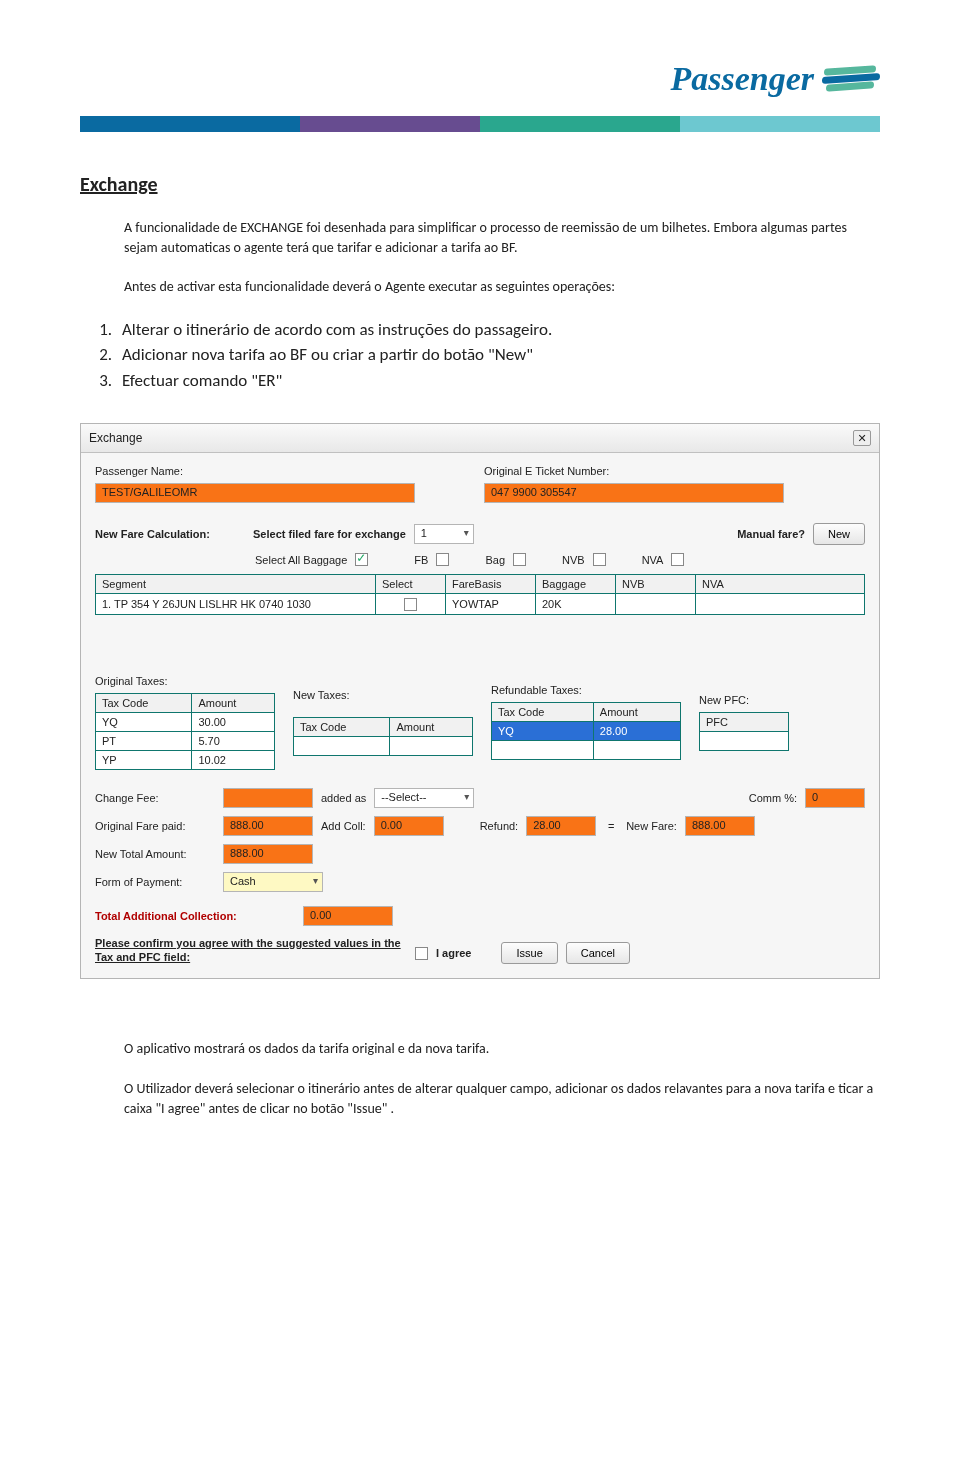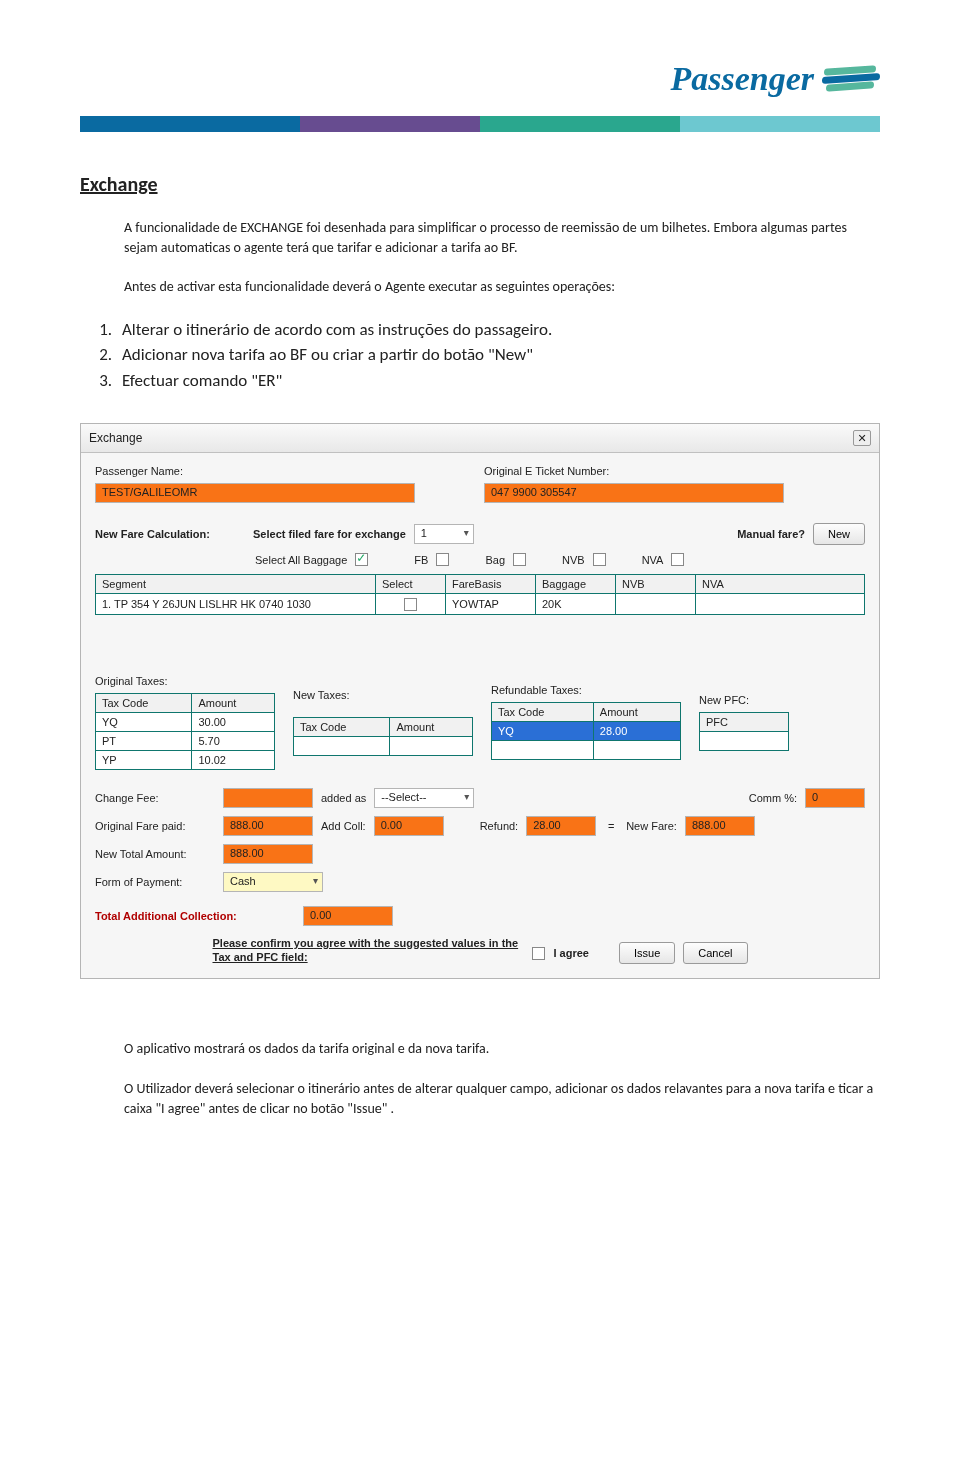--- a/index.html
+++ b/index.html
@@ -37,21 +37,21 @@
   .cb.checked::after { content: "✓"; position: absolute; top: -3px; left: 0px; font-size: 12px; color: #2a6; }
   .sel { border: 1px solid #b5b5b5; background: #fff; height: 20px; padding: 2px 18px 2px 6px; font-size: 11px; position: relative; }
   .sel::after { content: "▾"; position: absolute; right: 4px; top: 2px; color: #555; font-size: 10px; }
   table.grid { border-collapse: collapse; width: 100%; background: #fff; font-size: 11px; }
   table.grid th, table.grid td { border: 1px solid #0f766e; padding: 3px 6px; text-align: left; font-weight: normal; }
   table.grid th { background: #f1f1f1; }
   .tax-tables { display: flex; gap: 18px; margin-bottom: 18px; }
   .tax-col { display: flex; flex-direction: column; justify-content: center; }
   .tot-red { color: #b00000; font-weight: bold; }
   .confirm { font-weight: bold; text-decoration: underline; font-size: 11px; line-height: 1.3; }
-  .dlg-footer { display: flex; justify-content: center; align-items: flex-end; margin-top: 10px; }
+  .dlg-footer { display: flex; justify-content: flex-start; align-items: flex-end; margin-top: 10px; }
   table.grid tr.selrow td { background: #2a6fd6; color: #fff; }
   .spacer { height: 6px; }
 </style>
 </head>
 <body>
 
 <div class="page">
 
   <div class="logo-row">
     <span class="logo-text">Passenger</span>

